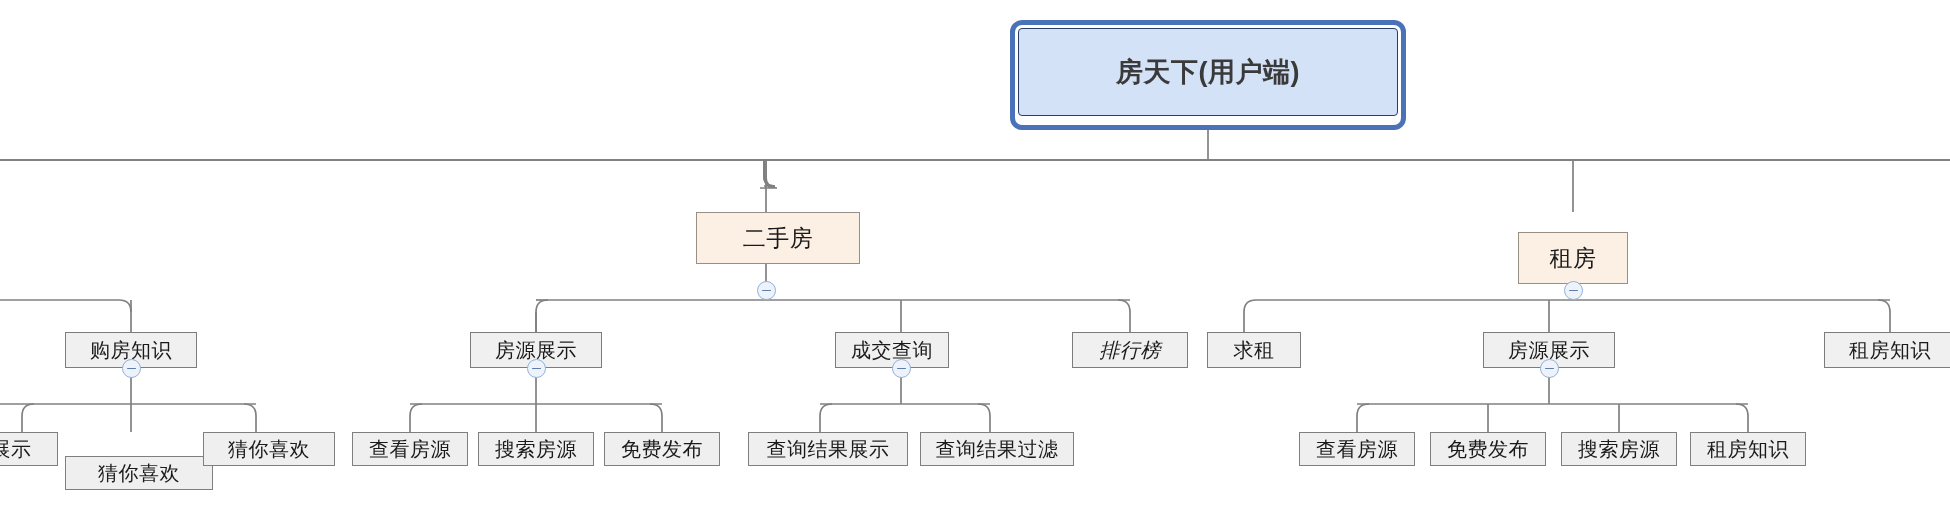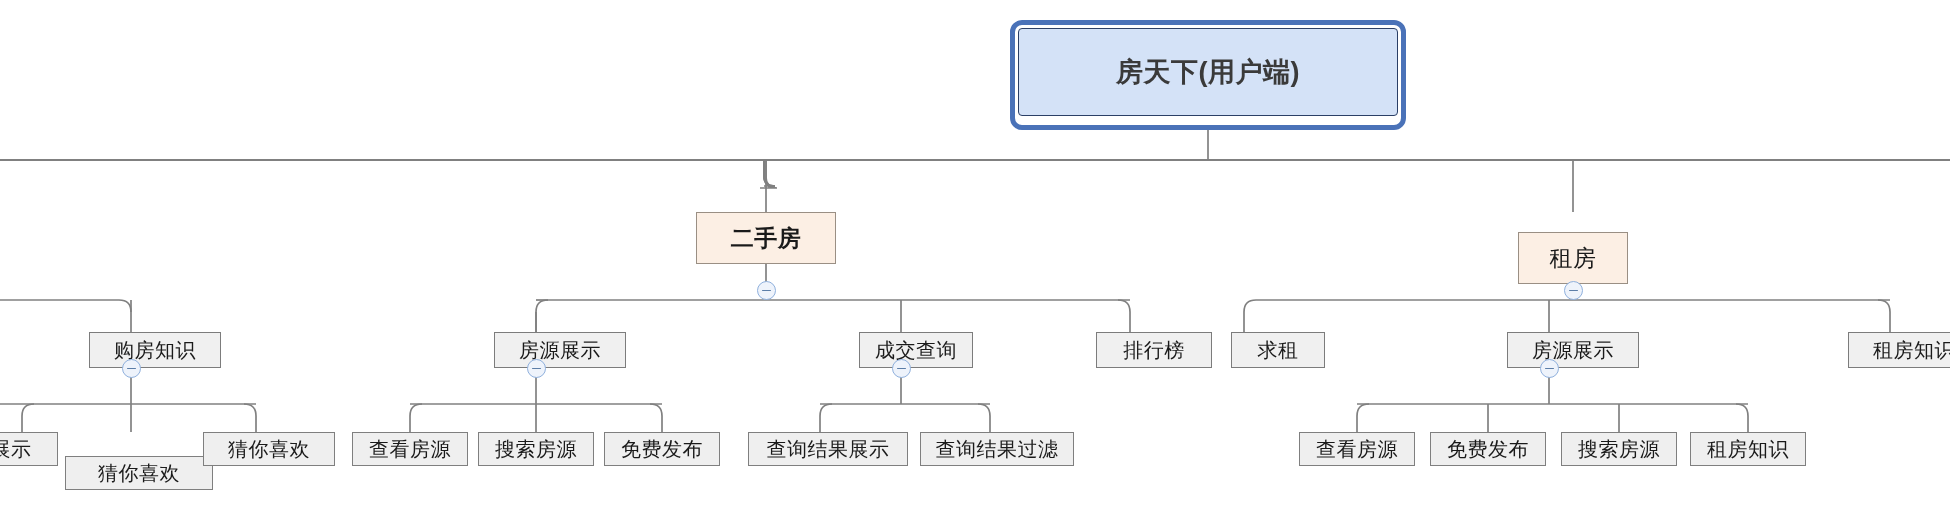--- a/index.html
+++ b/index.html
@@ -51,21 +51,20 @@
     font-size: 20px;
     height: 34px;
   }
 
   
   .node.l3 {
     background: #f0f0f0;
     border: 1.6px solid #7c7c7c;
     font-size: 20px;
     height: 36px;
-    margin-left: 24px;
   }
 
   
   .node.l2 {
     background: #fcefe4;
     border: 1.7px solid #9a8f84;
     font-size: 23px;
     height: 52px;
   }
 
@@ -192,36 +191,36 @@
       <path d="M 1488 404 L 1488 432"></path>
       <path d="M 1619 404 L 1619 432"></path>
       <path d="M 1736 404 Q 1748 404 1748 416"></path>
       <path d="M 1748 416 L 1748 432"></path>
     </g>
   </svg>
 
   <div class="root-sel" style="left:1010px; top:20px; width:396px; height:110px;"></div>
   <div class="node root" style="left:1018px; top:28px; width:380px;">房天下(用户端)</div>
 
-  <div class="node l2" style="left:696px; top:212px; width:140px;font-weight:bold;">二手房</div>
+  <div class="node l2" style="left:696px; top:212px; width:164px;">二手房</div>
   <div class="toggle" style="left:757px; top:281px;"></div>
 
   <div class="node l2" style="left:1518px; top:212px; width:110px;margin-top:20px;">租房</div>
   <div class="toggle" style="left:1564px; top:281px;"></div>
 
   <div class="node l3" style="left:65px; top:332px; width:132px;">购房知识</div>
   <div class="toggle" style="left:122px; top:359px;"></div>
 
   <div class="node l3" style="left:470px; top:332px; width:132px;">房源展示</div>
   <div class="toggle" style="left:527px; top:359px;"></div>
 
   <div class="node l3" style="left:835px; top:332px; width:114px;">成交查询</div>
   <div class="toggle" style="left:892px; top:359px;"></div>
 
-  <div class="node l3" style="left:1072px; top:332px; width:116px;">排行榜</div>
+  <div class="node l3" style="left:1072px; top:332px; width:116px;font-style:italic;">排行榜</div>
 
   <div class="node l3" style="left:1207px; top:332px; width:94px;">求租</div>
 
   <div class="node l3" style="left:1483px; top:332px; width:132px;">房源展示</div>
   <div class="toggle" style="left:1540px; top:359px;"></div>
 
   <div class="node l3" style="left:1824px; top:332px; width:132px;">租房知识</div>
 
   <div class="node leaf" style="left:-36px; top:432px; width:94px;">展示</div>
 

